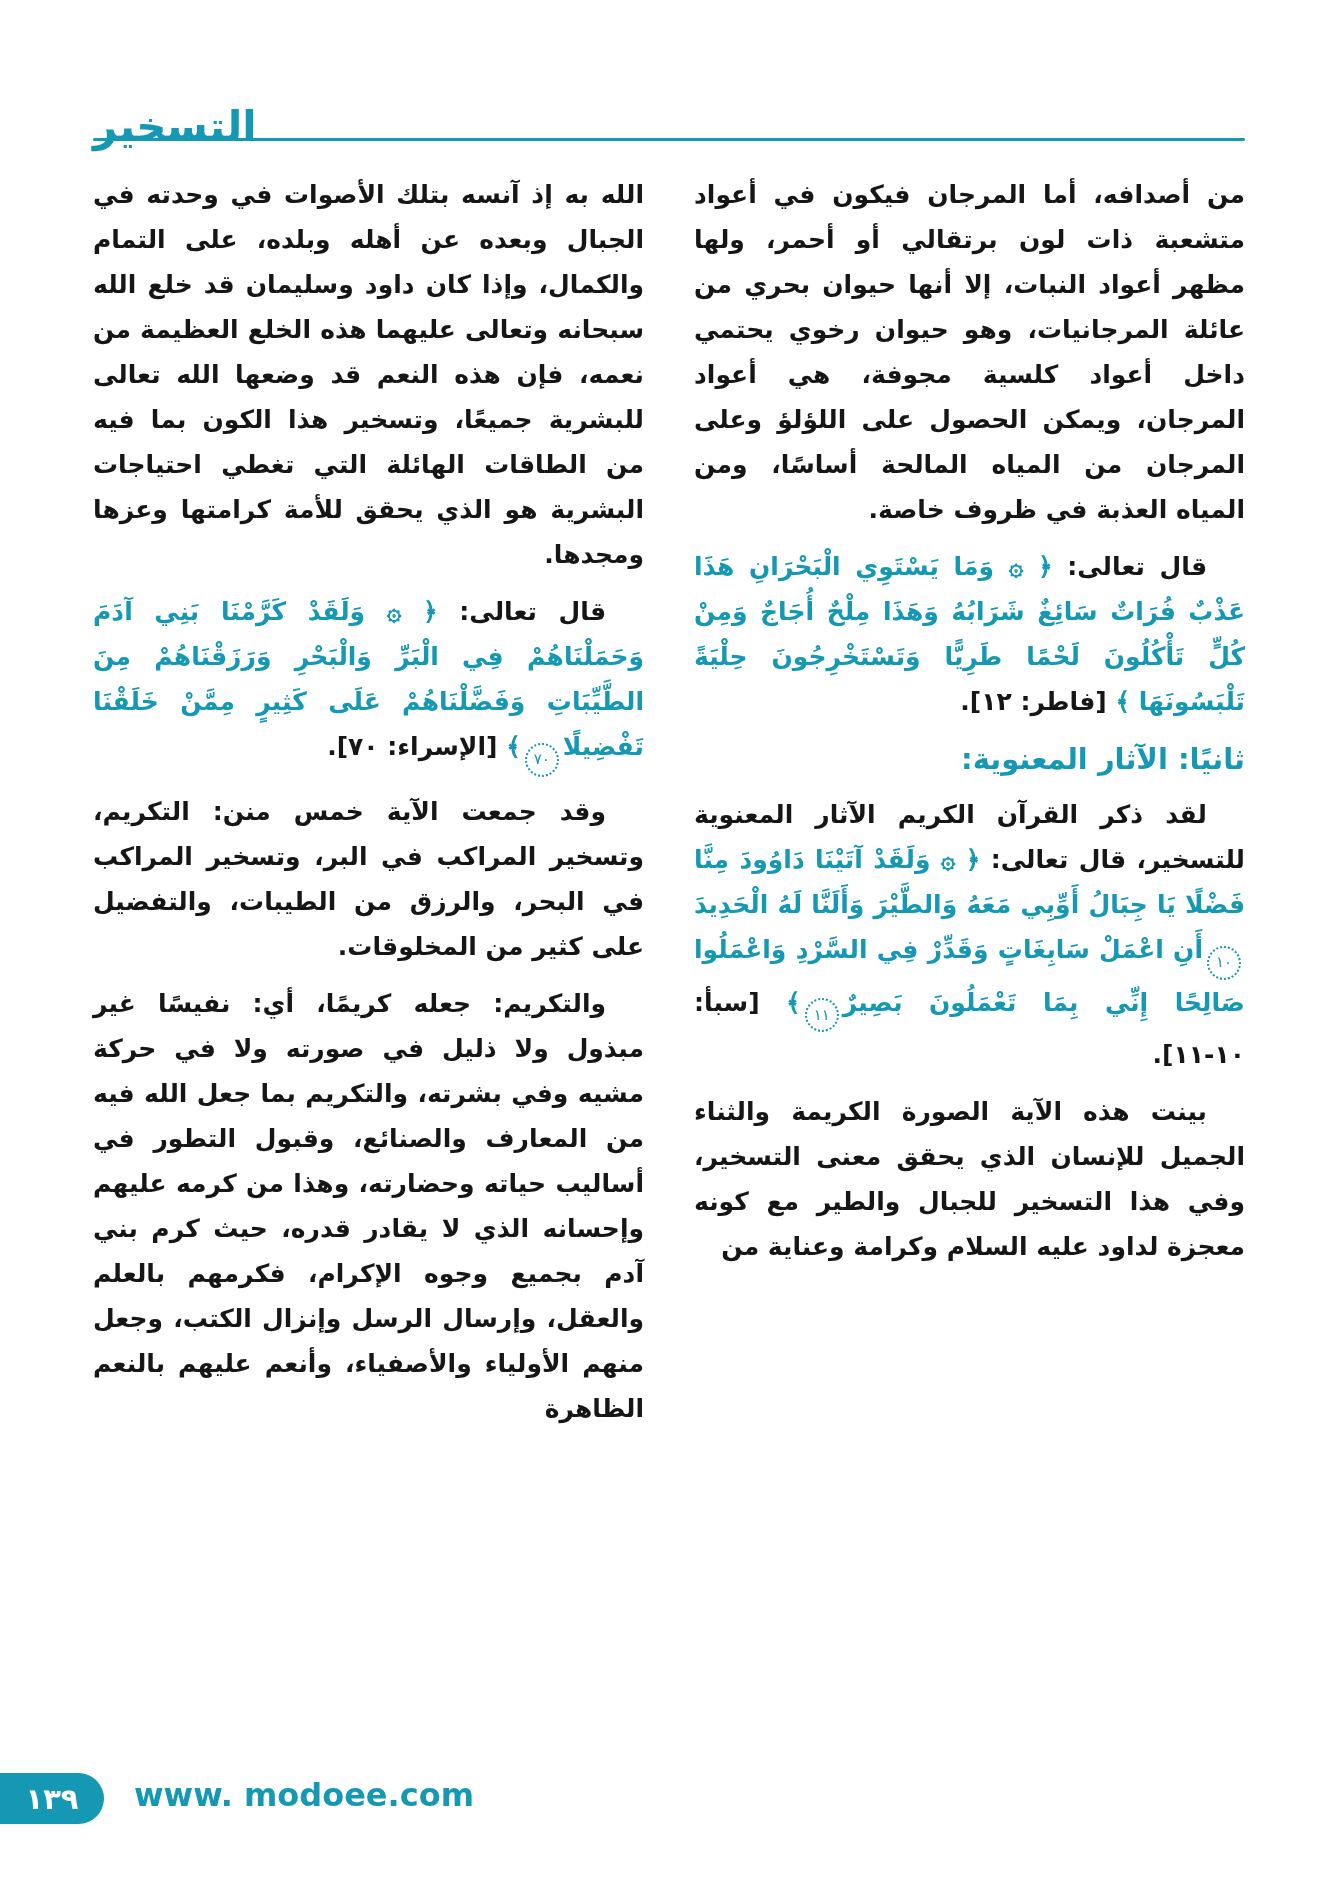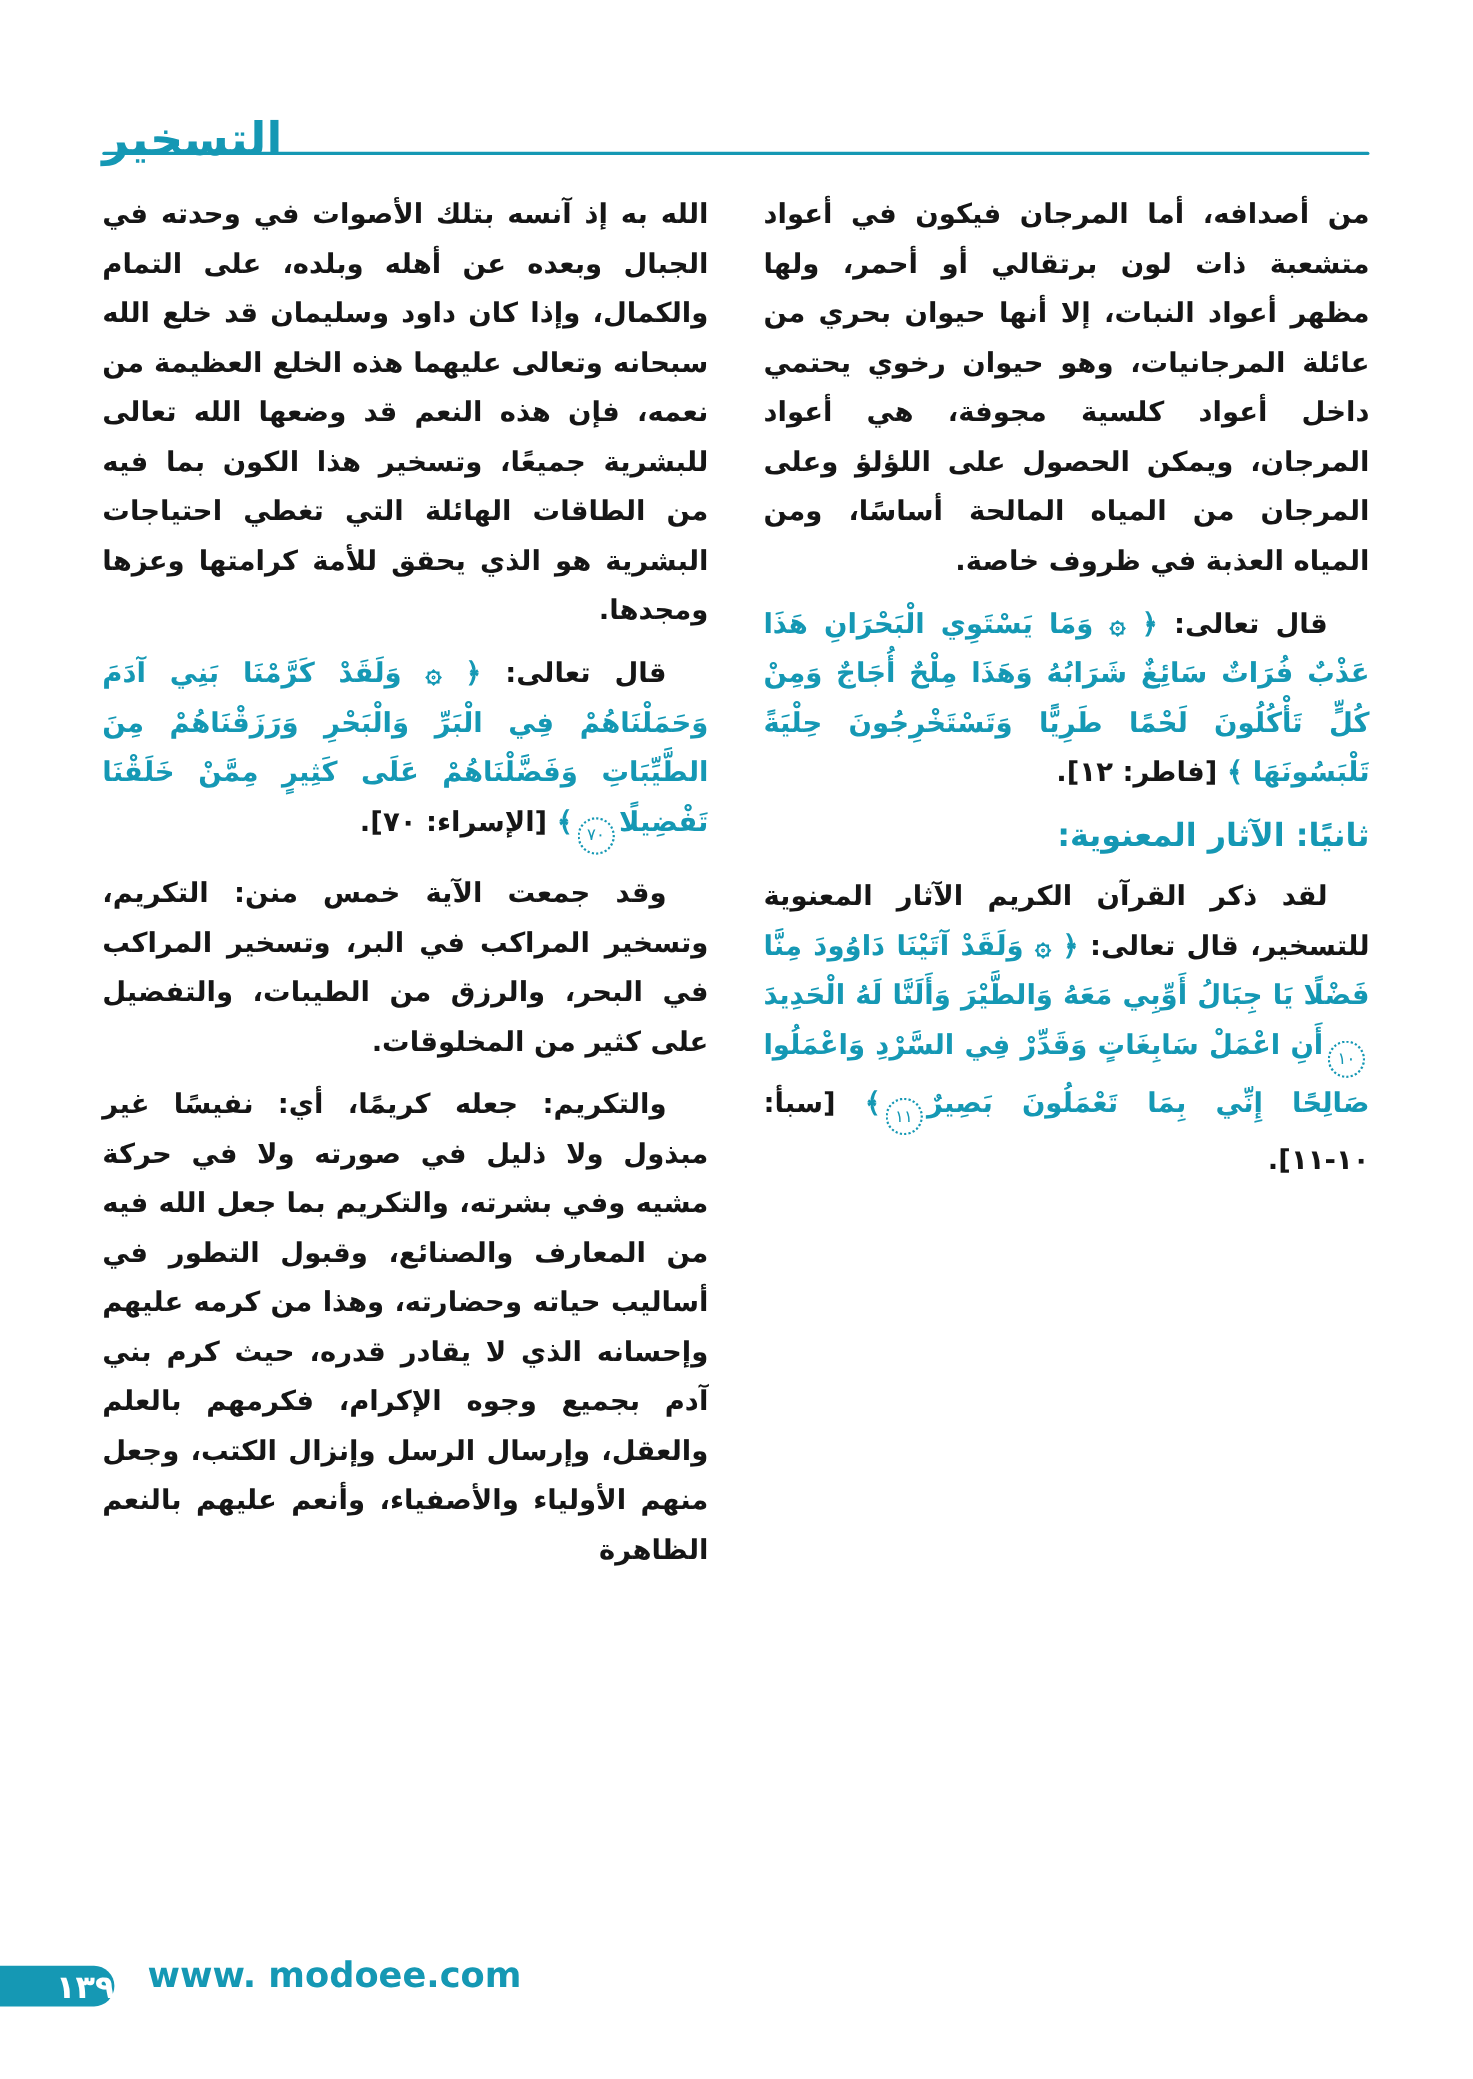--- a/index.html
+++ b/index.html
@@ -108,26 +108,26 @@
     text-align: justify;
   }
   .footnote-text .fn-ref { font-size: 20px; vertical-align: baseline; }
 
   
   .page-pill {
     position: absolute;
     left: 0;
     bottom: 66px;
     width: 104px;
-    height: 37px;
+    height: 51px;
     background: var(--accent);
     border-radius: 0 27px 27px 0;
     display: flex;
     align-items: center;
-    justify-content: flex-start;
+    justify-content: center;
     color: #ffffff;
     font-size: 29px;
     font-weight: bold;
   }
   .website {
     position: absolute;
     left: 134px;
     bottom: 76px;
     color: var(--accent);
     font-size: 32px;
@@ -142,20 +142,21 @@
 
   <div class="header-title">التسخير</div>
   <div class="header-rule"></div>
 
   <div class="columns">
     <div class="col" id="col-right">
         <p class="para"><span class="seg-text">من أصدافه، أما المرجان فيكون في أعواد متشعبة ذات لون برتقالي أو أحمر، ولها مظهر أعواد النبات، إلا أنها حيوان بحري من عائلة المرجانيات، وهو حيوان رخوي يحتمي داخل أعواد كلسية مجوفة، هي أعواد المرجان، ويمكن الحصول على اللؤلؤ وعلى المرجان من المياه المالحة أساسًا، ومن المياه العذبة في ظروف خاصة.</span></p>
         <p class="para indent"><span class="seg-text">قال تعالى: </span><span class="seg-quran">﴿ ۞ وَمَا يَسْتَوِي الْبَحْرَانِ هَذَا عَذْبٌ فُرَاتٌ سَائِغٌ شَرَابُهُ وَهَذَا مِلْحٌ أُجَاجٌ وَمِنْ كُلٍّ تَأْكُلُونَ لَحْمًا طَرِيًّا وَتَسْتَخْرِجُونَ حِلْيَةً تَلْبَسُونَهَا ﴾</span><span class="seg-ref"> [فاطر: ١٢].</span></p>
         <div class="heading">ثانيًا: الآثار المعنوية:</div>
         <p class="para indent"><span class="seg-text">لقد ذكر القرآن الكريم الآثار المعنوية للتسخير، قال تعالى: </span><span class="seg-quran">﴿ ۞ وَلَقَدْ آتَيْنَا دَاوُودَ مِنَّا فَضْلًا يَا جِبَالُ أَوِّبِي مَعَهُ وَالطَّيْرَ وَأَلَنَّا لَهُ الْحَدِيدَ</span><span class="ayah-marker">١٠</span><span class="seg-quran">أَنِ اعْمَلْ سَابِغَاتٍ وَقَدِّرْ فِي السَّرْدِ وَاعْمَلُوا صَالِحًا إِنِّي بِمَا تَعْمَلُونَ بَصِيرٌ</span><span class="ayah-marker">١١</span><span class="seg-quran">﴾</span><span class="seg-ref"> [سبأ: ١٠-١١].</span></p>
+        <p class="para indent"><span class="seg-text">بينت هذه الآية الصورة الكريمة والثناء الجميل للإنسان الذي يحقق معنى التسخير، وفي هذا التسخير للجبال والطير مع كونه معجزة لداود عليه السلام وكرامة وعناية من</span></p>
       </div>
     <div class="col" id="col-left">
         <p class="para"><span class="seg-text">الله به إذ آنسه بتلك الأصوات في وحدته في الجبال وبعده عن أهله وبلده، على التمام والكمال، وإذا كان داود وسليمان قد خلع الله سبحانه وتعالى عليهما هذه الخلع العظيمة من نعمه، فإن هذه النعم قد وضعها الله تعالى للبشرية جميعًا، وتسخير هذا الكون بما فيه من الطاقات الهائلة التي تغطي احتياجات البشرية هو الذي يحقق للأمة كرامتها وعزها ومجدها.</span></p>
         <p class="para indent"><span class="seg-text">قال تعالى: </span><span class="seg-quran">﴿ ۞ وَلَقَدْ كَرَّمْنَا بَنِي آدَمَ وَحَمَلْنَاهُمْ فِي الْبَرِّ وَالْبَحْرِ وَرَزَقْنَاهُمْ مِنَ الطَّيِّبَاتِ وَفَضَّلْنَاهُمْ عَلَى كَثِيرٍ مِمَّنْ خَلَقْنَا تَفْضِيلًا</span><span class="ayah-marker">٧٠</span><span class="seg-quran">﴾</span><span class="seg-ref"> [الإسراء: ٧٠].</span></p>
         <p class="para indent"><span class="seg-text">وقد جمعت الآية خمس منن: التكريم، وتسخير المراكب في البر، وتسخير المراكب في البحر، والرزق من الطيبات، والتفضيل على كثير من المخلوقات.</span></p>
         <p class="para indent"><span class="seg-text">والتكريم: جعله كريمًا، أي: نفيسًا غير مبذول ولا ذليل في صورته ولا في حركة مشيه وفي بشرته، والتكريم بما جعل الله فيه من المعارف والصنائع، وقبول التطور في أساليب حياته وحضارته، وهذا من كرمه عليهم وإحسانه الذي لا يقادر قدره، حيث كرم بني آدم بجميع وجوه الإكرام، فكرمهم بالعلم والعقل، وإرسال الرسل وإنزال الكتب، وجعل منهم الأولياء والأصفياء، وأنعم عليهم بالنعم الظاهرة</span></p>
       </div>
   </div>
 
   <div class="page-pill">

